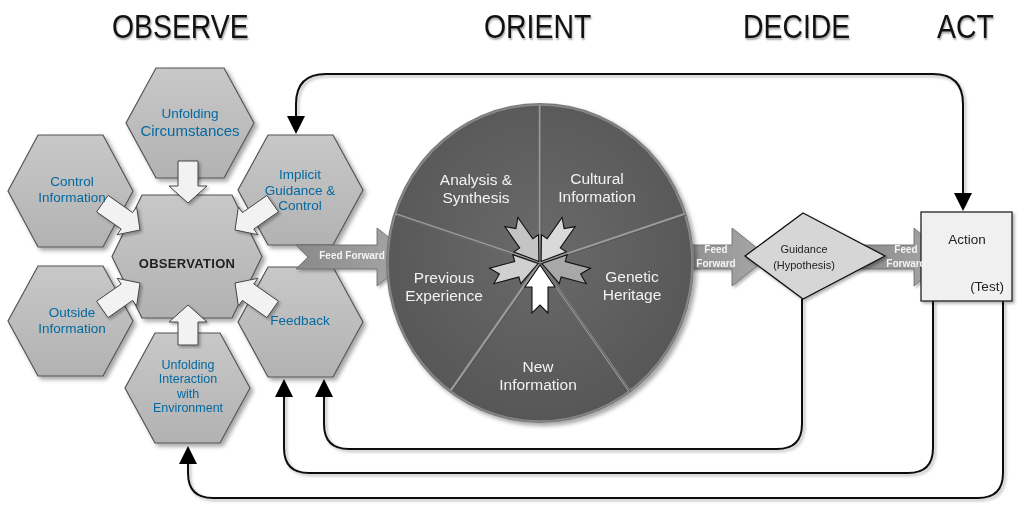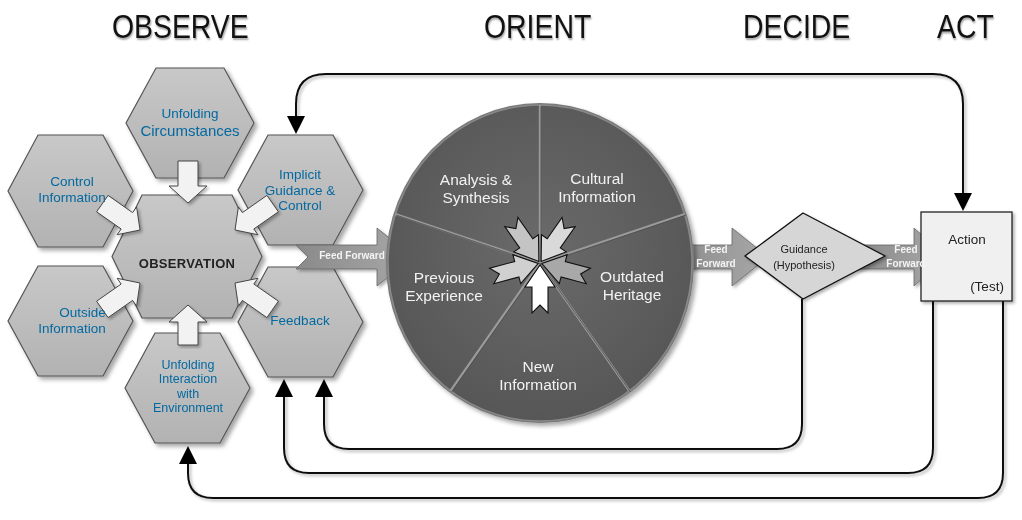--- a/index.html
+++ b/index.html
@@ -116,21 +116,21 @@
 </div>
 <div class="lbl hexlbl" style="left:72px;top:190px;">
   <div>Control</div>
   <div>Information</div>
 </div>
 <div class="lbl hexlbl" style="left:300px;top:190px;">
   <div>Implicit</div>
   <div>Guidance &amp;</div>
   <div>Control</div>
 </div>
-<div class="lbl hexlbl" style="left:72px;top:321px;text-align:right;">
+<div class="lbl hexlbl" style="left:72px;top:321px;">
   <div>Outside</div>
   <div>Information</div>
 </div>
 <div class="lbl hexlbl" style="left:300px;top:321px;">
   <div>Feedback</div>
 </div>
 <div class="lbl hexlbl" style="left:188px;top:387px;font-size:12.5px;">
   <div>Unfolding</div>
   <div>Interaction</div>
   <div>with</div>
@@ -150,21 +150,21 @@
 
 <div class="lbl piel" style="left:476px;top:189px;">
   <div>Analysis &amp;</div>
   <div>Synthesis</div>
 </div>
 <div class="lbl piel" style="left:597px;top:188px;">
   <div>Cultural</div>
   <div>Information</div>
 </div>
 <div class="lbl piel" style="left:632px;top:286px;">
-  <div>Outdated</div>
+  <div>Genetic</div>
   <div>Heritage</div>
 </div>
 <div class="lbl piel" style="left:538px;top:376px;">
   <div>New</div>
   <div>Information</div>
 </div>
 <div class="lbl piel" style="left:444px;top:287px;">
   <div>Previous</div>
   <div>Experience</div>
 </div>

